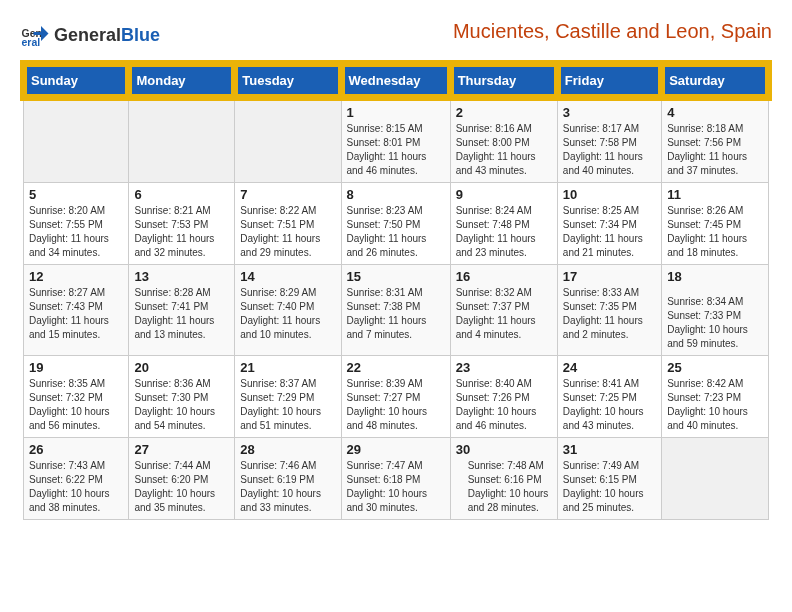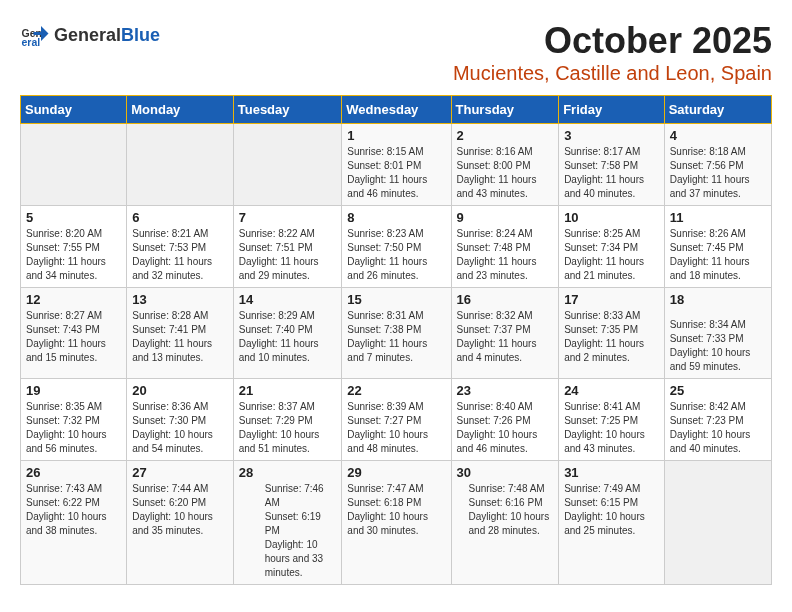--- a/index.html
+++ b/index.html
@@ -44,21 +44,21 @@
     }
     .calendar thead tr {
       background-color: #1a5fb4;
       color: #fff;
     }
     .calendar thead th {
       padding: 6px 4px;
       text-align: left;
       font-size: 13px;
       font-weight: bold;
-      border: 1px solid #eab308;
+      border: 7px solid #eab308;
     }
     .calendar tbody tr {
       vertical-align: top;
     }
     .calendar tbody td {
       border: 1px solid #ccc;
       padding: 4px 5px;
       width: 113px;
       min-height: 80px;
       background: #fff;
@@ -95,21 +95,20 @@
       <text x="2" y="35" font-size="14" font-weight="bold" fill="#1a5fb4">eral</text>
       <polygon points="28,8 38,18 28,28 28,20 18,20 18,16 28,16" fill="#1a5fb4"></polygon>
     </svg>
     <div>
       <div>
         <span style="font-size:18px;font-weight:bold;color:#333;">General</span><span style="font-size:18px;font-weight:bold;color:#1a5fb4;">Blue</span>
       </div>
     </div>
   </div>
   <div class="title-block">
-    <div class="month-title">October 2025</div>
     <div class="location-title">Mucientes, Castille and Leon, Spain</div>
   </div>
 </div>
 
 <table class="calendar">
   <thead>
     <tr>
     <th>Sunday</th>
         <th>Monday</th>
         <th>Tuesday</th>
@@ -289,21 +288,21 @@
 Daylight: 10 hours and 38 minutes.</div>
         </td>
         <td>
           <span class="day-number">27</span>
           <div class="day-info" style="white-space: pre-line;">Sunrise: 7:44 AM
 Sunset: 6:20 PM
 Daylight: 10 hours and 35 minutes.</div>
         </td>
         <td>
           <span class="day-number">28</span>
-          <div class="day-info" style="white-space: pre-line; margin-left: 26px;">Sunrise: 7:46 AM
+          <div class="day-info" style="white-space: pre-line;">Sunrise: 7:46 AM
 Sunset: 6:19 PM
 Daylight: 10 hours and 33 minutes.</div>
         </td>
         <td>
           <span class="day-number">29</span>
           <div class="day-info" style="white-space: pre-line;">Sunrise: 7:47 AM
 Sunset: 6:18 PM
 Daylight: 10 hours and 30 minutes.</div>
         </td>
         <td>

